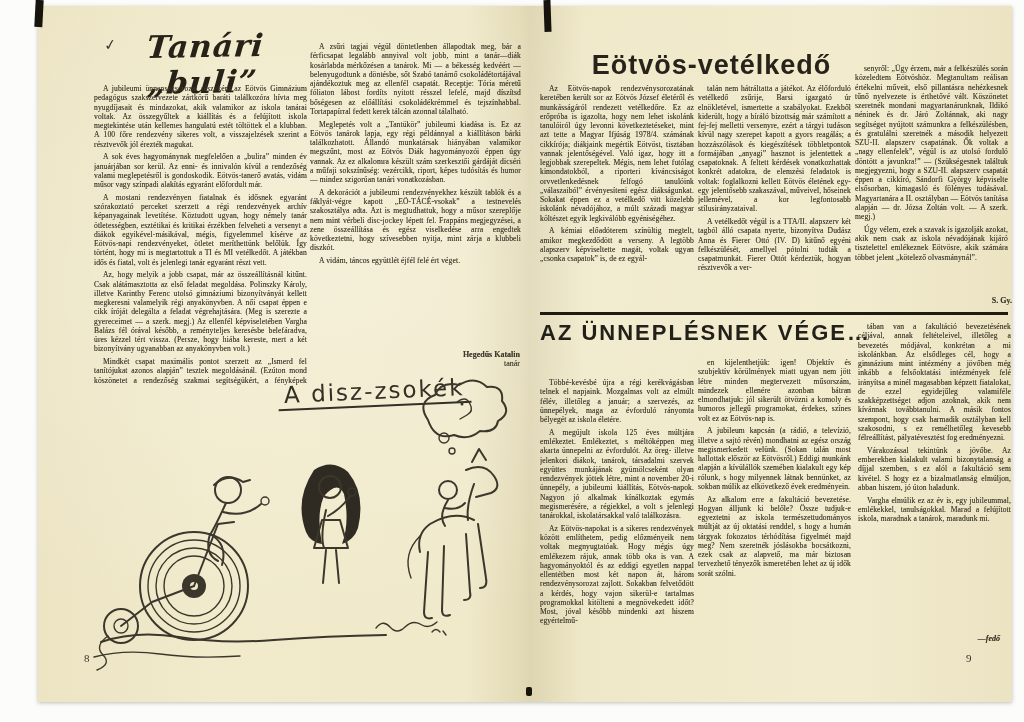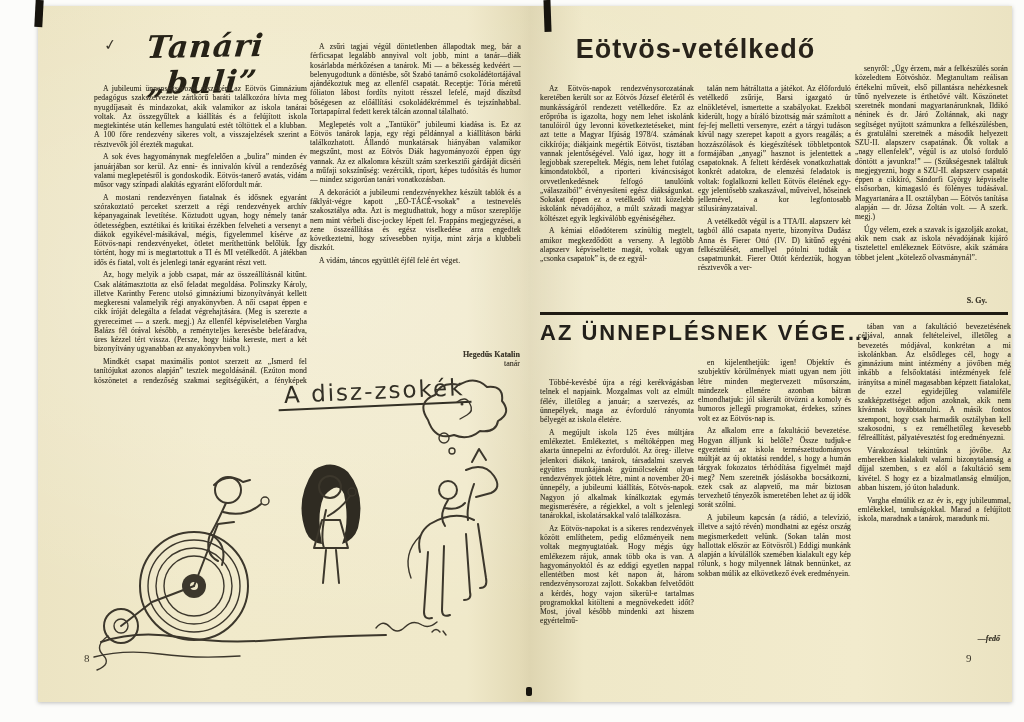--- a/index.html
+++ b/index.html
@@ -32,21 +32,21 @@
   .col p{margin:0 0 3.5px;text-indent:9px;}
 
   .script-title{
     margin:0;font-family:"DejaVu Serif", serif;font-style:italic;font-weight:bold;
     font-size:31px;color:#262217;transform:skewX(-6deg) rotate(-1deg);
     text-align:center;letter-spacing:1px;
   }
   .check{font-size:15px;color:#3c372c;transform:rotate(-8deg);font-family:"DejaVu Sans",sans-serif;}
 
   .headline1{
-    margin:0;font-family:"Liberation Sans", sans-serif;font-weight:bold;
+    margin:16px;font-family:"Liberation Sans", sans-serif;font-weight:bold;
     font-size:27px;color:#28231a;text-align:center;letter-spacing:1px;
   }
   .headline2{
     margin:0;font-family:"Liberation Sans", sans-serif;font-weight:bold;
     font-size:22px;color:#23201a;text-align:center;letter-spacing:2px;white-space:nowrap;
   }
   .rule{background:#1f1b13;height:3px;}
 
   .sig{
     position:absolute;font-size:8px;font-weight:bold;color:#3d382c;text-align:right;
@@ -181,35 +181,35 @@
       </div>
     <div class="col" style="left:660px;top:78px;width:153px;height:230px;">
         <p>talán nem hátráltatta a játékot. Az élőforduló vetélkedő zsűrije, Barsi igazgató úr elnökletével, ismertette a szabályokat. Ezekből kiderült, hogy a bíráló bizottság már számított a fej-fej melletti versenyre, ezért a tárgyi tudáson kívül nagy szerepet kapott a gyors reagálás; a hozzászólások és kiegészítések többletpontok formájában „anyagi” hasznot is jelentettek a csapatoknak. A feltett kérdések vonatkozhattak konkrét adatokra, de elemzési feladatok is voltak: foglalkozni kellett Eötvös életének egy-egy jelentősebb szakaszával, műveivel, hőseinek jellemével, a kor legfontosabb stílusirányzataival.</p>
         <p>A vetélkedőt végül is a TTA/II. alapszerv két tagból álló csapata nyerte, bizonyítva Dudász Anna és Fierer Ottó (IV. D) kitűnő egyéni felkészülését, amellyel pótolni tudták a csapatmunkát. Fierer Ottót kérdeztük, hogyan résztvevők a ver-</p>
       </div>
     <div class="col" style="left:817px;top:30px;width:153px;height:258px;margin-top:28px;">
         <p>senyről: „Úgy érzem, már a felkészülés során közeledtem Eötvöshöz. Megtanultam reálisan értékelni műveit, első pillantásra nehézkesnek tűnő nyelvezete is érthetővé vált. Köszönetet szeretnék mondani magyartanárunknak, Ildikó néninek és dr. Járó Zoltánnak, aki nagy segítséget nyújtott számunkra a felkészülésben, és gratulálni szeretnék a második helyezett SZU-II. alapszerv csapatának. Ők voltak a „nagy ellenfelek”, végül is az utolsó forduló döntött a javunkra!” — (Szükségesnek találtuk megjegyezni, hogy a SZU-II. alapszerv csapatát éppen a cikkíró, Sándorfi György képviselte elsősorban, kimagasló és fölényes tudásával. Magyartanára a II. osztályban — Eötvös tanítása alapján — dr. Józsa Zoltán volt. — A szerk. megj.)</p>
         <p>Úgy vélem, ezek a szavak is igazolják azokat, akik nem csak az iskola névadójának kijáró tisztelettel emlékeznek Eötvösre, akik számára többet jelent „kötelező olvasmánynál”.</p>
       </div>
 
-    <div class="sig" style="left:796px;top:290px;width:153px;">S. Gy.</div>
+    <div class="sig" style="left:821px;top:290px;width:153px;">S. Gy.</div>
 
     <div class="abs rule" style="left:502px;top:306px;width:468px;"></div>
 
     <h2 class="abs headline2" style="left:502px;top:314px;width:312px;">AZ ÜNNEPLÉSNEK VÉGE…</h2>
 
     <div class="col" style="left:502px;top:352px;width:154px;height:312px;margin-top:20px;">
         <p>Többé-kevésbé újra a régi kerékvágásban telnek el napjaink. Mozgalmas volt az elmúlt félév, illetőleg a január; a szervezés, az ünnepélyek, maga az évforduló rányomta bélyegét az iskola életére.</p>
         <p>A megújult iskola 125 éves múltjára emlékeztet. Emlékeztet, s méltóképpen meg akarta ünnepelni az évfordulót. Az öreg- illetve jelenkori diákok, tanárok, társadalmi szervek együttes munkájának gyümölcseként olyan rendezvények jöttek létre, mint a november 20-i ünnepély, a jubileumi kiállítás, Eötvös-napok. Nagyon jó alkalmak kínálkoztak egymás megismerésére, a régiekkel, a volt s jelenlegi tanárokkal, iskolatársakkal való találkozásra.</p>
         <p>Az Eötvös-napokat is a sikeres rendezvények között említhetem, pedig előzményeik nem voltak megnyugtatóak. Hogy mégis úgy emlékezem rájuk, annak több oka is van. A hagyományoktól és az eddigi egyetlen nappal ellentétben most két napon át, három rendezvénysorozat zajlott. Sokakban felvetődött a kérdés, hogy vajon sikerül-e tartalmas programokkal kitölteni a megnövekedett időt? Most, jóval később mindenki azt hiszem egyértelmű-</p>
       </div>
     <div class="col" style="left:660px;top:352px;width:153px;height:312px;">
         <p>en kijelenthetjük: igen! Objektív és szubjektív körülmények miatt ugyan nem jött létre minden megtervezett műsorszám, mindezek ellenére azonban bátran elmondhatjuk: jól sikerült ötvözni a komoly és humoros jellegű programokat, érdekes, színes volt ez az Eötvös-nap is.</p>
+        <p>A jubileum kapcsán (a rádió, a televízió, illetve a sajtó révén) mondhatni az egész ország megismerkedett velünk. (Sokan talán most hallottak először az Eötvösről.) Eddigi munkánk alapján a kívülállók szemében kialakult egy kép rólunk, s hogy milyennek látnak bennünket, az sokban múlik az elkövetkező évek eredményein.</p>
         <p>Az alkalom erre a fakultáció bevezetése. Hogyan álljunk ki belőle? Össze tudjuk-e egyeztetni az iskola természettudományos múltját az új oktatási renddel, s hogy a humán tárgyak fokozatos térhódítása figyelmét majd meg? Nem szeretnék jóslásokba bocsátkozni, ezek csak az alapvető, ma már biztosan tervezhető tényezők ismeretében lehet az új idők sorát szólni.</p>
-        <p>A jubileum kapcsán (a rádió, a televízió, illetve a sajtó révén) mondhatni az egész ország megismerkedett velünk. (Sokan talán most hallottak először az Eötvösről.) Eddigi munkánk alapján a kívülállók szemében kialakult egy kép rólunk, s hogy milyennek látnak bennünket, az sokban múlik az elkövetkező évek eredményein.</p>
       </div>
     <div class="col" style="left:820px;top:316px;width:153px;height:312px;">
         <p>tában van a fakultáció bevezetésének céljával, annak feltételeivel, illetőleg a bevezetés módjával, konkrétan a mi iskolánkban. Az elsődleges cél, hogy a gimnázium mint intézmény a jövőben még inkább a felsőoktatási intézmények felé irányítsa a minél magasabban képzett fiatalokat, de ezzel egyidejűleg valamiféle szakképzettséget adjon azoknak, akik nem kívánnak továbbtanulni. A másik fontos szempont, hogy csak harmadik osztályban kell szakosodni, s ez remélhetőleg kevesebb félreállítást, pályatévesztést fog eredményezni.</p>
         <p>Várakozással tekintünk a jövőbe. Az emberekben kialakult valami bizonytalanság a díjjal szemben, s ez alól a fakultáció sem kivétel. S hogy ez a bizalmatlanság elmúljon, abban hiszem, jó úton haladunk.</p>
         <p>Vargha elmúlik ez az év is, egy jubileummal, emlékekkel, tanulságokkal. Marad a felújított iskola, maradnak a tanárok, maradunk mi.</p>
       </div>
 
     <div class="sig" style="left:817px;top:628px;width:145px;font-style:italic;">—fedő</div>
 
     <div class="abs pagenum" style="left:928px;top:646px;">9</div>

